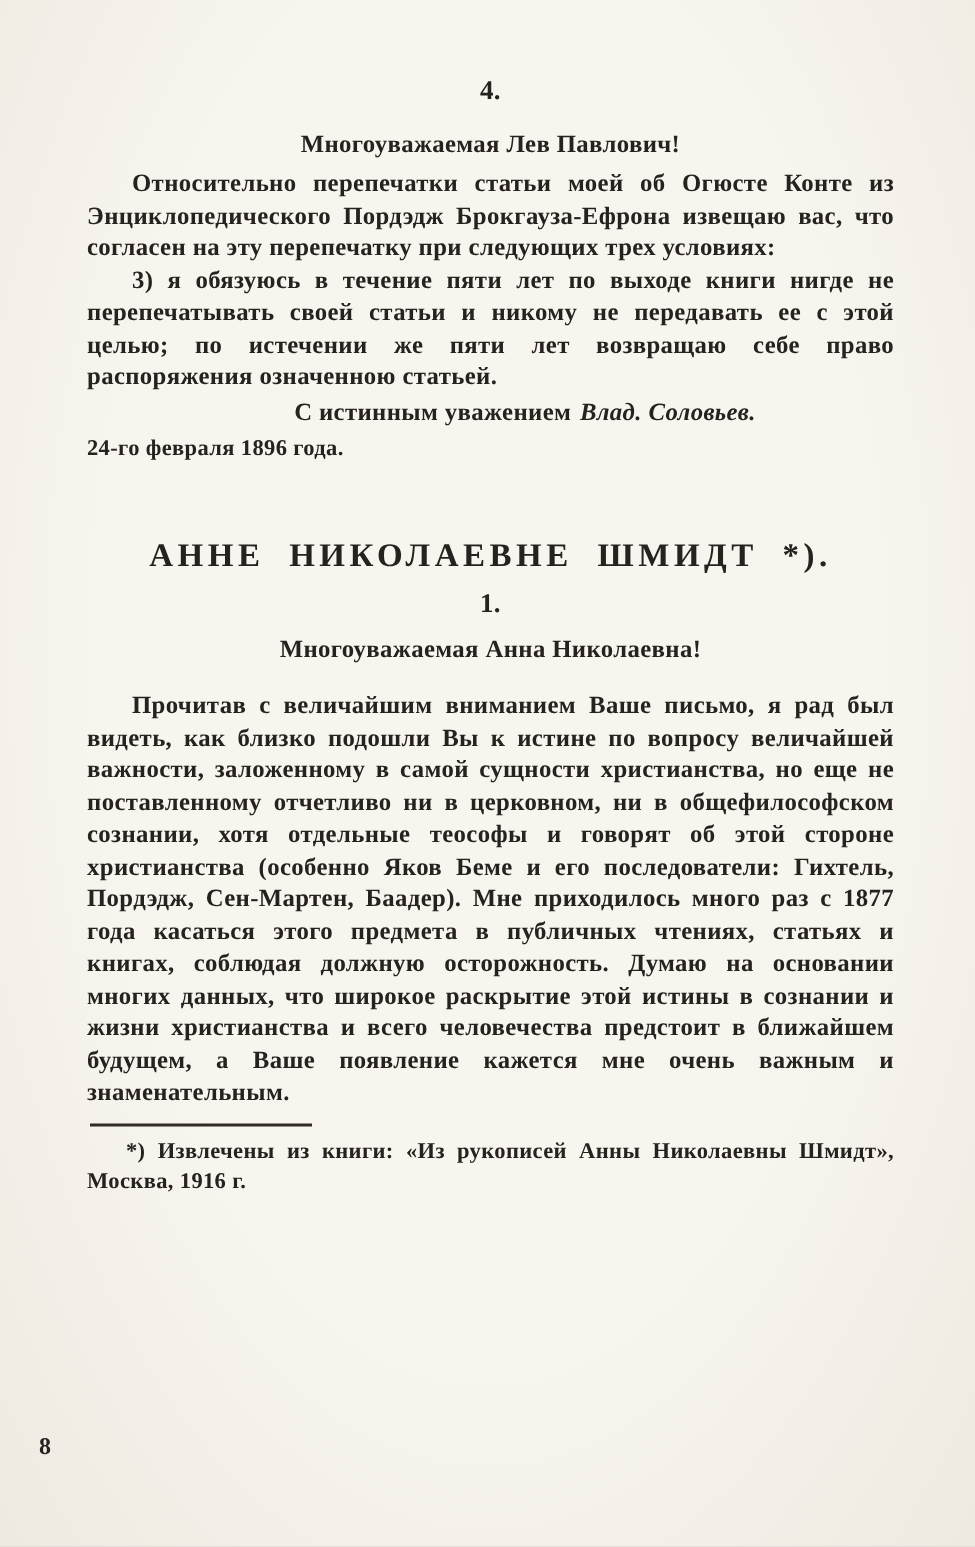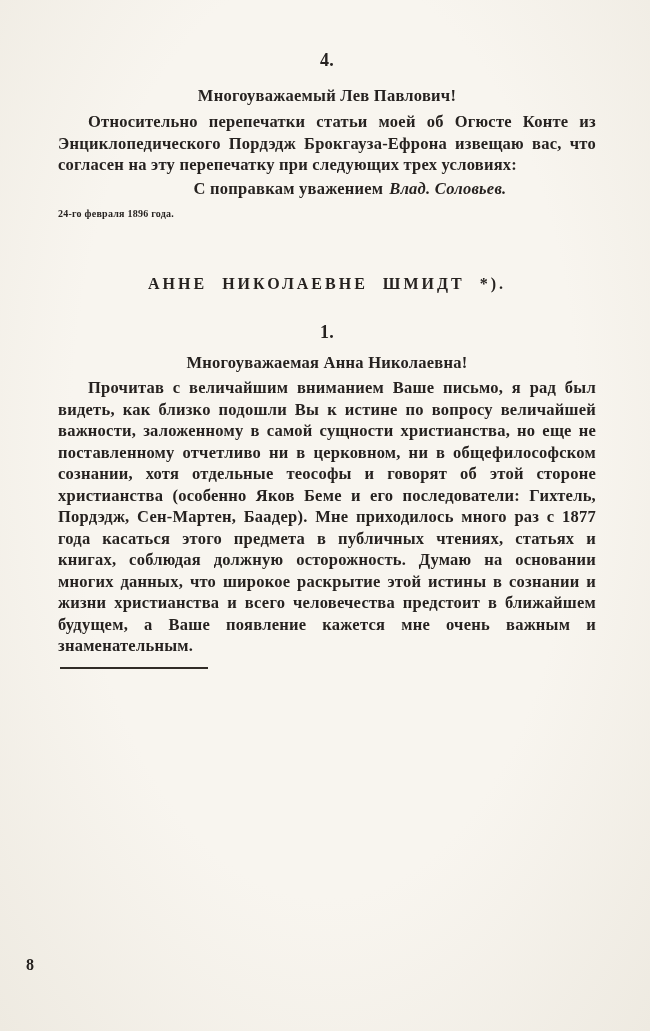--- a/index.html
+++ b/index.html
@@ -33,33 +33,33 @@
     text-indent: 30px;
   }
   .signature {
     text-align: center;
     padding-left: 46px;
     margin-top: 2px;
   }
   .italic { font-style: italic; margin-left: 0.35em; text-align: center; }
   .date-line {
     margin-top: 4px;
-    font-size: 10px;
+    font-size: 15px;
   }
   .chapter-heading {
     text-align: center;
-    font-size: 16px;
+    font-size: 22px;
     font-weight: 700;
     letter-spacing: 3px;
     word-spacing: 8px;
     margin-top: 48px;
-    margin-bottom: 28px;
+    margin-bottom: 12px;
   }
   .sec2-number { margin-bottom: 8px; }
-  .sec2-salutation { margin-bottom: 4px; }
+  .sec2-salutation { margin-bottom: 16px; }
   .footnote-block {
     margin-top: 10px;
     font-size: 15px;
     line-height: 20px;
   }
   .footnote-rule {
     width: 148px;
     border-top: 2px solid #312c27;
     margin: 0 0 7px 2px;
   }
@@ -75,34 +75,36 @@
     font-size: 16px;
   }
 </style>
 </head>
 <body>
 
 <div class="page">
 
   <section>
     <div class="section-number">4.</div>
-    <div class="salutation">Многоуважаемый Лев Павлович!</div>
+    <div class="salutation">Многоуважаемая Лев Павлович!</div>
     <p class="body-par">Относительно перепечатки статьи моей об Огюсте Конте из Энциклопедического Пордэдж Брокгауза-Ефрона извещаю вас, что согласен на эту перепечатку при следующих трех условиях:</p>
+    <p class="body-par">3) я обязуюсь в течение пяти лет по выходе книги нигде не перепечатывать своей статьи и никому не передавать ее с этой целью; по истечении же пяти лет возвращаю себе право распоряжения означенною статьей.</p>
     <div class="signature">
-      <span>С поправкам уважением</span><span class="italic">Влад. Соловьев.</span>
+      <span>С истинным уважением</span><span class="italic">Влад. Соловьев.</span>
     </div>
     <div class="date-line">24-го февраля 1896 года.</div>
   </section>
 
   <section>
     <h2 class="chapter-heading">АННЕ НИКОЛАЕВНЕ ШМИДТ *).</h2>
     <div class="section-number sec2-number">1.</div>
     <div class="salutation sec2-salutation">Многоуважаемая Анна Николаевна!</div>
     <p class="body-par">Прочитав с величайшим вниманием Ваше письмо, я рад был видеть, как близко подошли Вы к истине по вопросу величайшей важности, заложенному в самой сущности христианства, но еще не поставленному отчетливо ни в церковном, ни в общефилософском сознании, хотя отдельные теософы и говорят об этой стороне христианства (особенно Яков Беме и его последователи: Гихтель, Пордэдж, Сен-Мартен, Баадер). Мне приходилось много раз с 1877 года касаться этого предмета в публичных чтениях, статьях и книгах, соблюдая должную осторожность. Думаю на основании многих данных, что широкое раскрытие этой истины в сознании и жизни христианства и всего человечества предстоит в ближайшем будущем, а Ваше появление кажется мне очень важным и знаменательным.</p>
   </section>
 
   <div class="footnote-block">
     <div class="footnote-rule"></div>
+    <p class="footnote-text">*) Извлечены из книги: «Из рукописей Анны Николаевны Шмидт», Москва, 1916 г.</p>
   </div>
 
   <div class="page-number">8</div>
 
 </div>
 
 </body></html>

